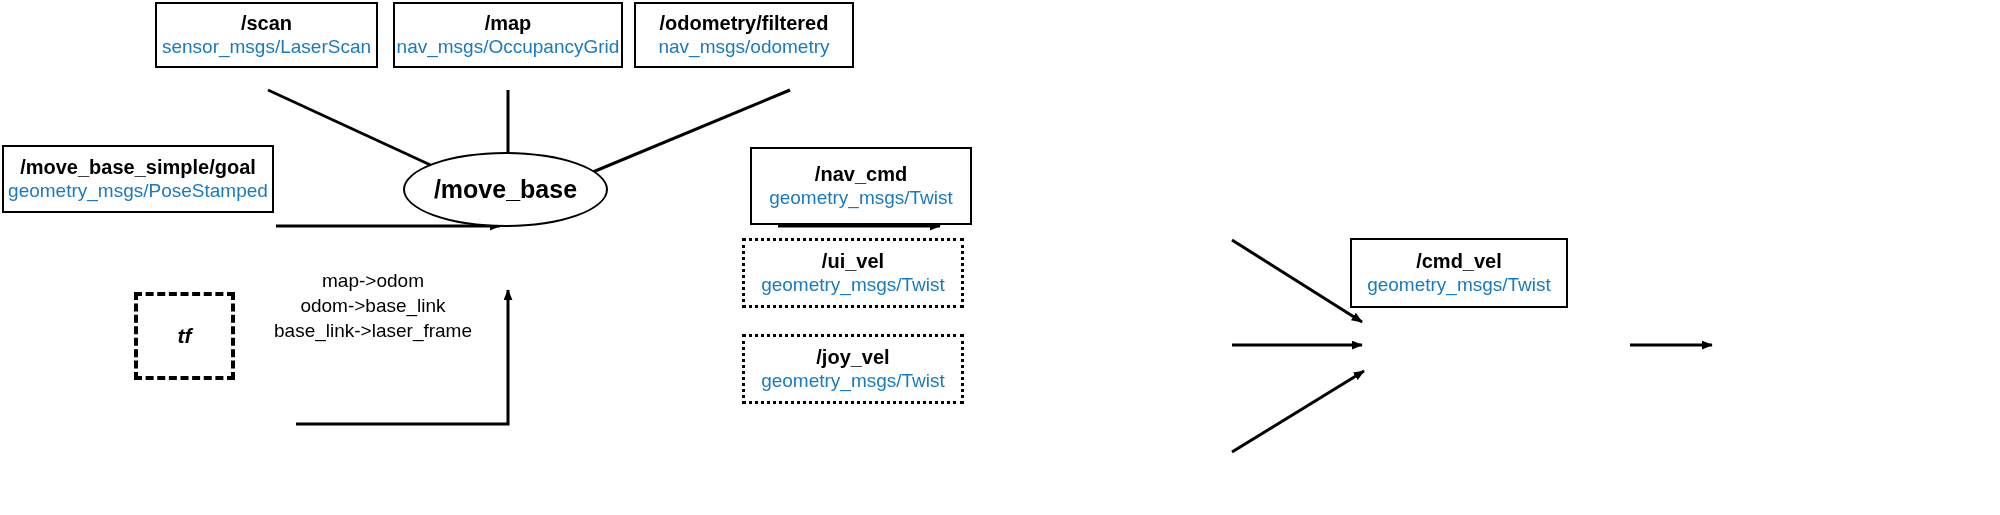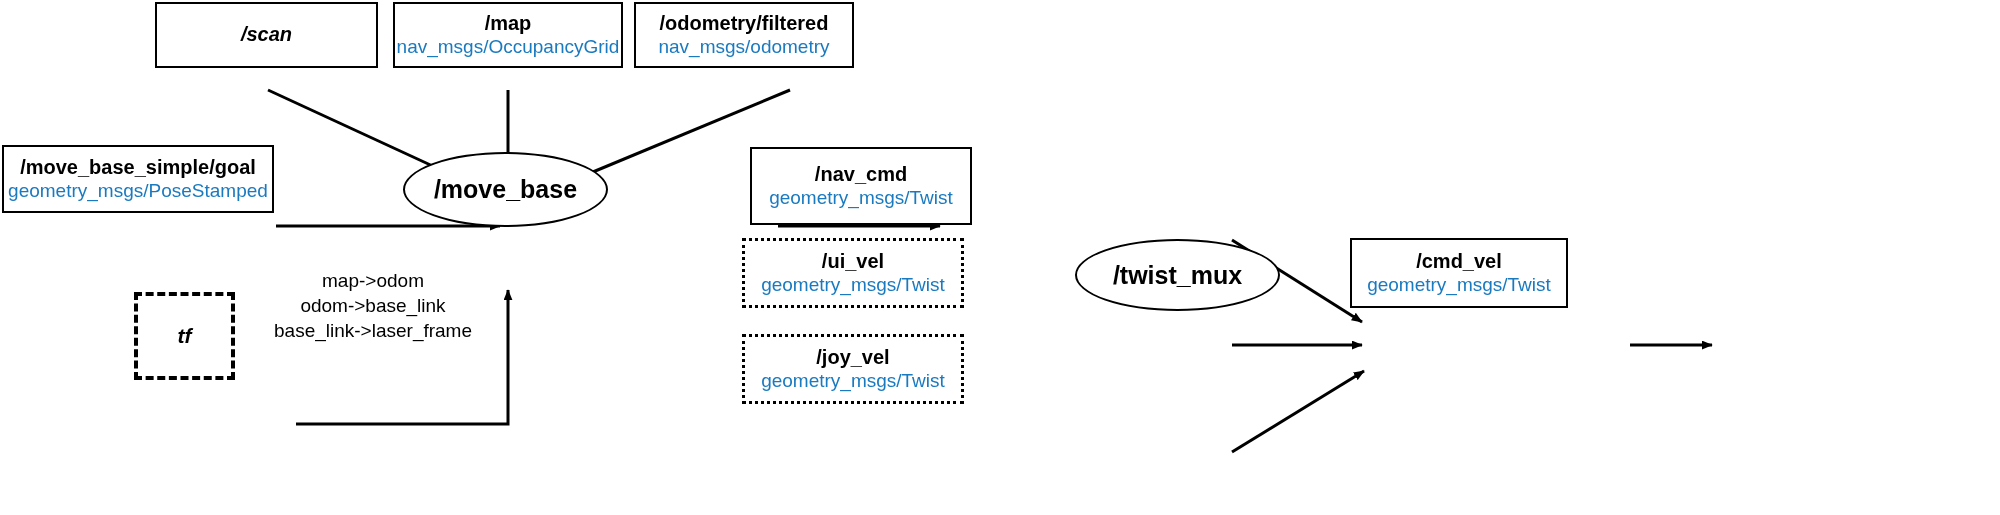--- a/index.html
+++ b/index.html
@@ -109,22 +109,23 @@
       <path d="M 1232,240 L 1362,322"></path>
 
       <path d="M 1232,345 L 1362,345"></path>
 
       <path d="M 1232,452 L 1364,371"></path>
 
       <path d="M 1630,345 L 1712,345"></path>
     </g>
   </svg>
 
-  <div class="node topic-box" style="left:155px; top:2px; width:223px; height:66px;font-style:italic;">
+  <div class="node topic-box" style="left:155px; top:2px; width:223px; height:66px;">
     <div class="t-name">/scan</div>
+    <div class="t-type">sensor_msgs/LaserScan</div>
   </div>
 
   <div class="node topic-box" style="left:393px; top:2px; width:230px; height:66px;">
     <div class="t-name">/map</div>
     <div class="t-type">nav_msgs/OccupancyGrid</div>
   </div>
 
   <div class="node topic-box" style="left:634px; top:2px; width:220px; height:66px;">
     <div class="t-name">/odometry/filtered</div>
     <div class="t-type">nav_msgs/odometry</div>
@@ -157,22 +158,19 @@
   <div class="node topic-box-dotted" style="left:742px; top:238px; width:222px; height:70px;">
     <div class="t-name">/ui_vel</div>
     <div class="t-type">geometry_msgs/Twist</div>
   </div>
 
   <div class="node topic-box-dotted" style="left:742px; top:334px; width:222px; height:70px;align-items:center;">
     <div class="t-name">/joy_vel</div>
     <div class="t-type">geometry_msgs/Twist</div>
   </div>
 
-  <div class="node node-ellipse" style="left:1075px; top:239px; width:205px; height:72px;">
-    <div class="n-label">/twist_mux</div>
-  </div>
 
   <div class="node topic-box" style="left:1350px; top:238px; width:218px; height:70px;">
     <div class="t-name">/cmd_vel</div>
     <div class="t-type">geometry_msgs/Twist</div>
   </div>
 
 </div>
 
 </body></html>

